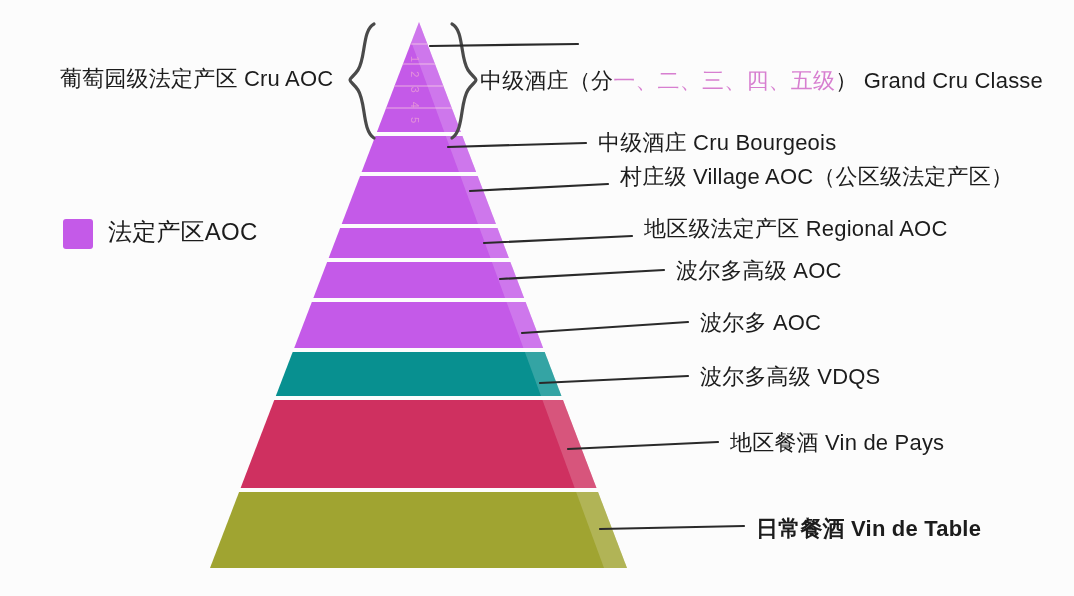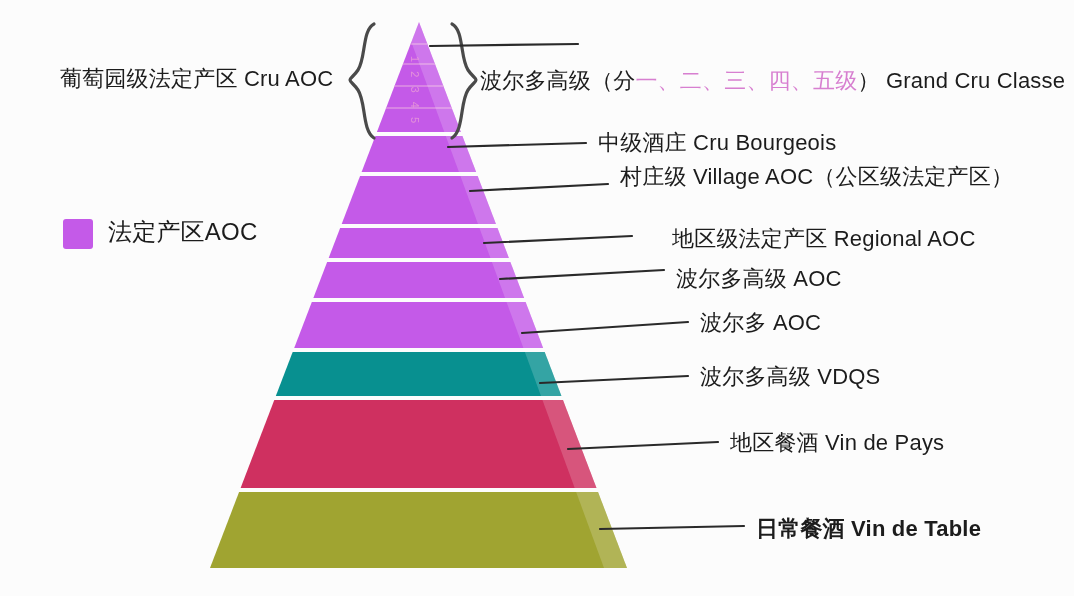--- a/index.html
+++ b/index.html
@@ -112,29 +112,29 @@
   </svg>
 
   <div class="apexnum" style="left:421px; top:56px;">1 &nbsp;2 &nbsp;3 &nbsp;4 &nbsp;5</div>
 
   <div class="lbl lbl-left" style="left:60px; top:68px;">葡萄园级法定产区  Cru AOC</div>
 
   <div class="legend-swatch" style="left:63px; top:219px;"></div>
   <div class="lbl lbl-legend" style="left:108px; top:220px;">法定产区AOC</div>
 
 
-  <div class="lbl lbl-big" style="left:480px; top:70px;"><span>波尔多高级（分</span><span class="pink-num">一、二、三、四、五级</span><span>）  Grand Cru Classe</span></div>
+  <div class="lbl lbl-big" style="left:480px; top:70px;"><span>中级酒庄（分</span><span class="pink-num">一、二、三、四、五级</span><span>）  Grand Cru Classe</span></div>
 
   <div class="lbl lbl-big" style="left:598px; top:132px;">中级酒庄  Cru Bourgeois</div>
 
   <div class="lbl lbl-big" style="left:620px; top:166px;text-align:center;">村庄级  Village AOC（公区级法定产区）</div>
 
-  <div class="lbl lbl-big" style="left:644px; top:228px;margin-left:28px;">地区级法定产区  Regional AOC</div>
+  <div class="lbl lbl-big" style="left:644px; top:218px;">地区级法定产区  Regional AOC</div>
 
-  <div class="lbl lbl-big" style="left:676px; top:268px;text-align:center;">波尔多高级 AOC</div>
+  <div class="lbl lbl-big" style="left:676px; top:260px;text-align:center;">波尔多高级 AOC</div>
 
   <div class="lbl lbl-big" style="left:700px; top:312px;text-align:center;">波尔多 AOC</div>
 
   <div class="lbl lbl-big" style="left:700px; top:366px;">波尔多高级  VDQS</div>
 
   <div class="lbl lbl-big" style="left:730px; top:432px;">地区餐酒  Vin de Pays</div>
 
   <div class="lbl lbl-big" style="left:756px; top:518px;font-weight:bold;">日常餐酒  Vin de Table</div>
 
 </div>

